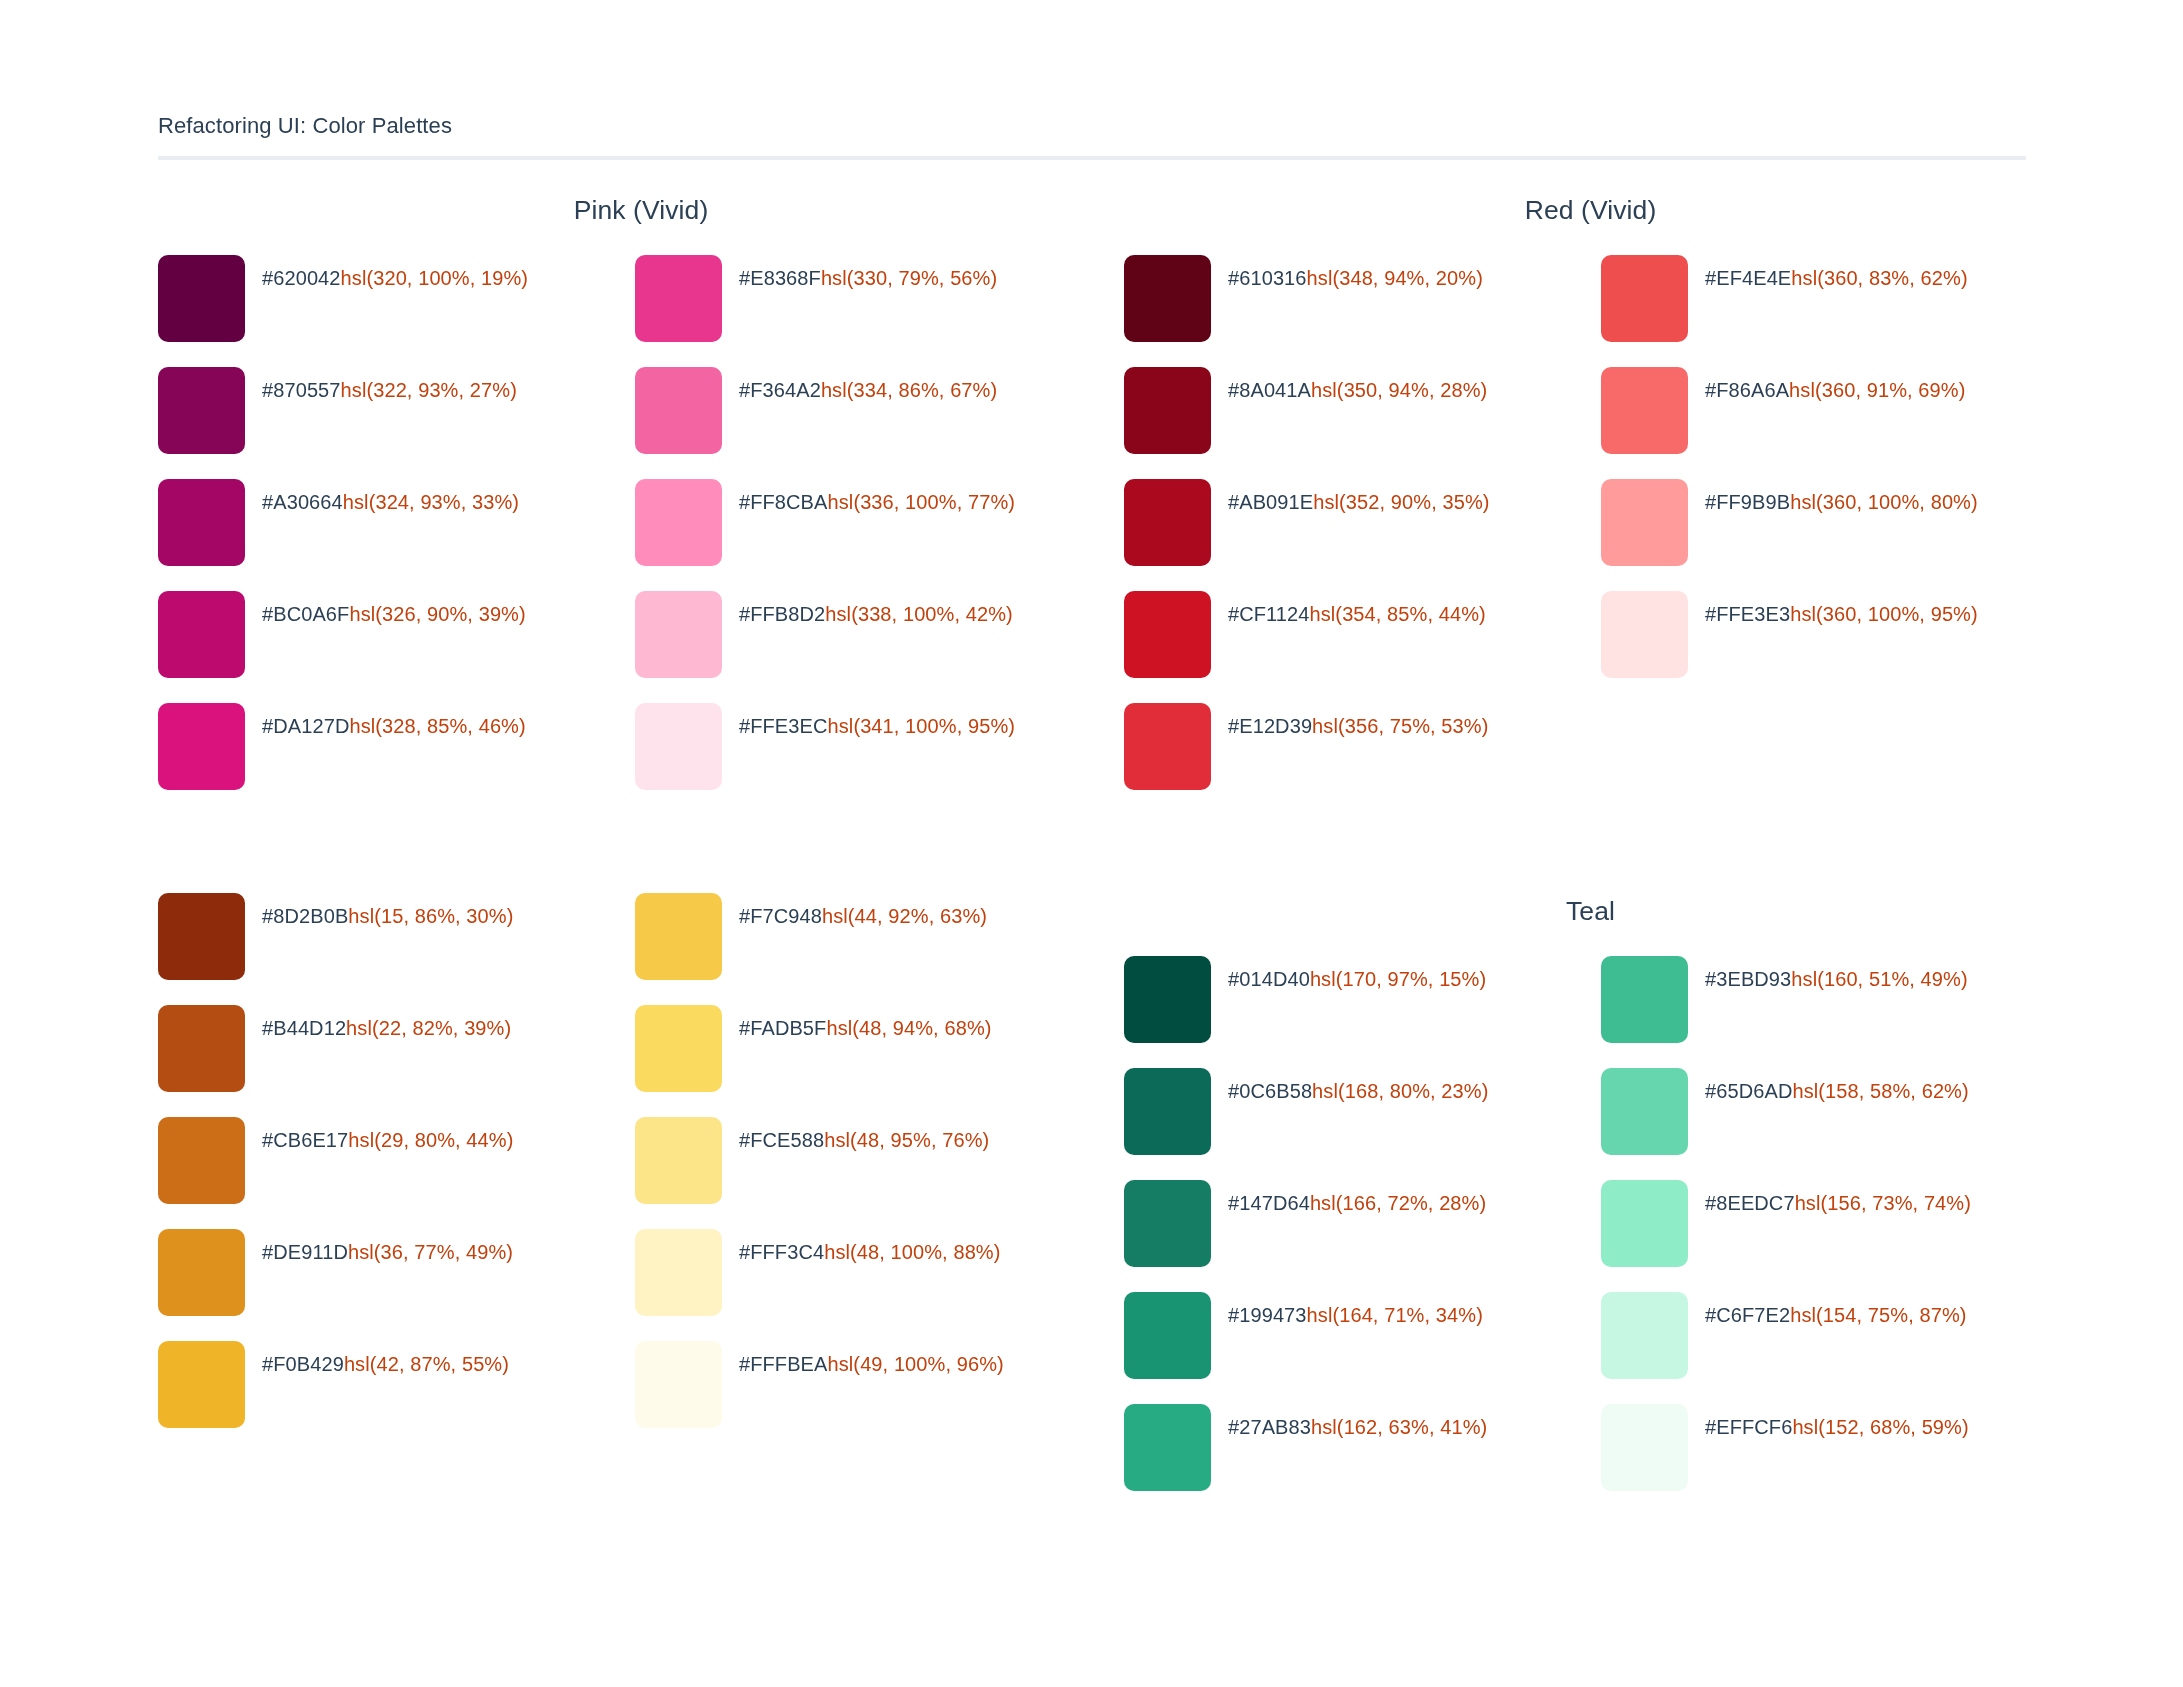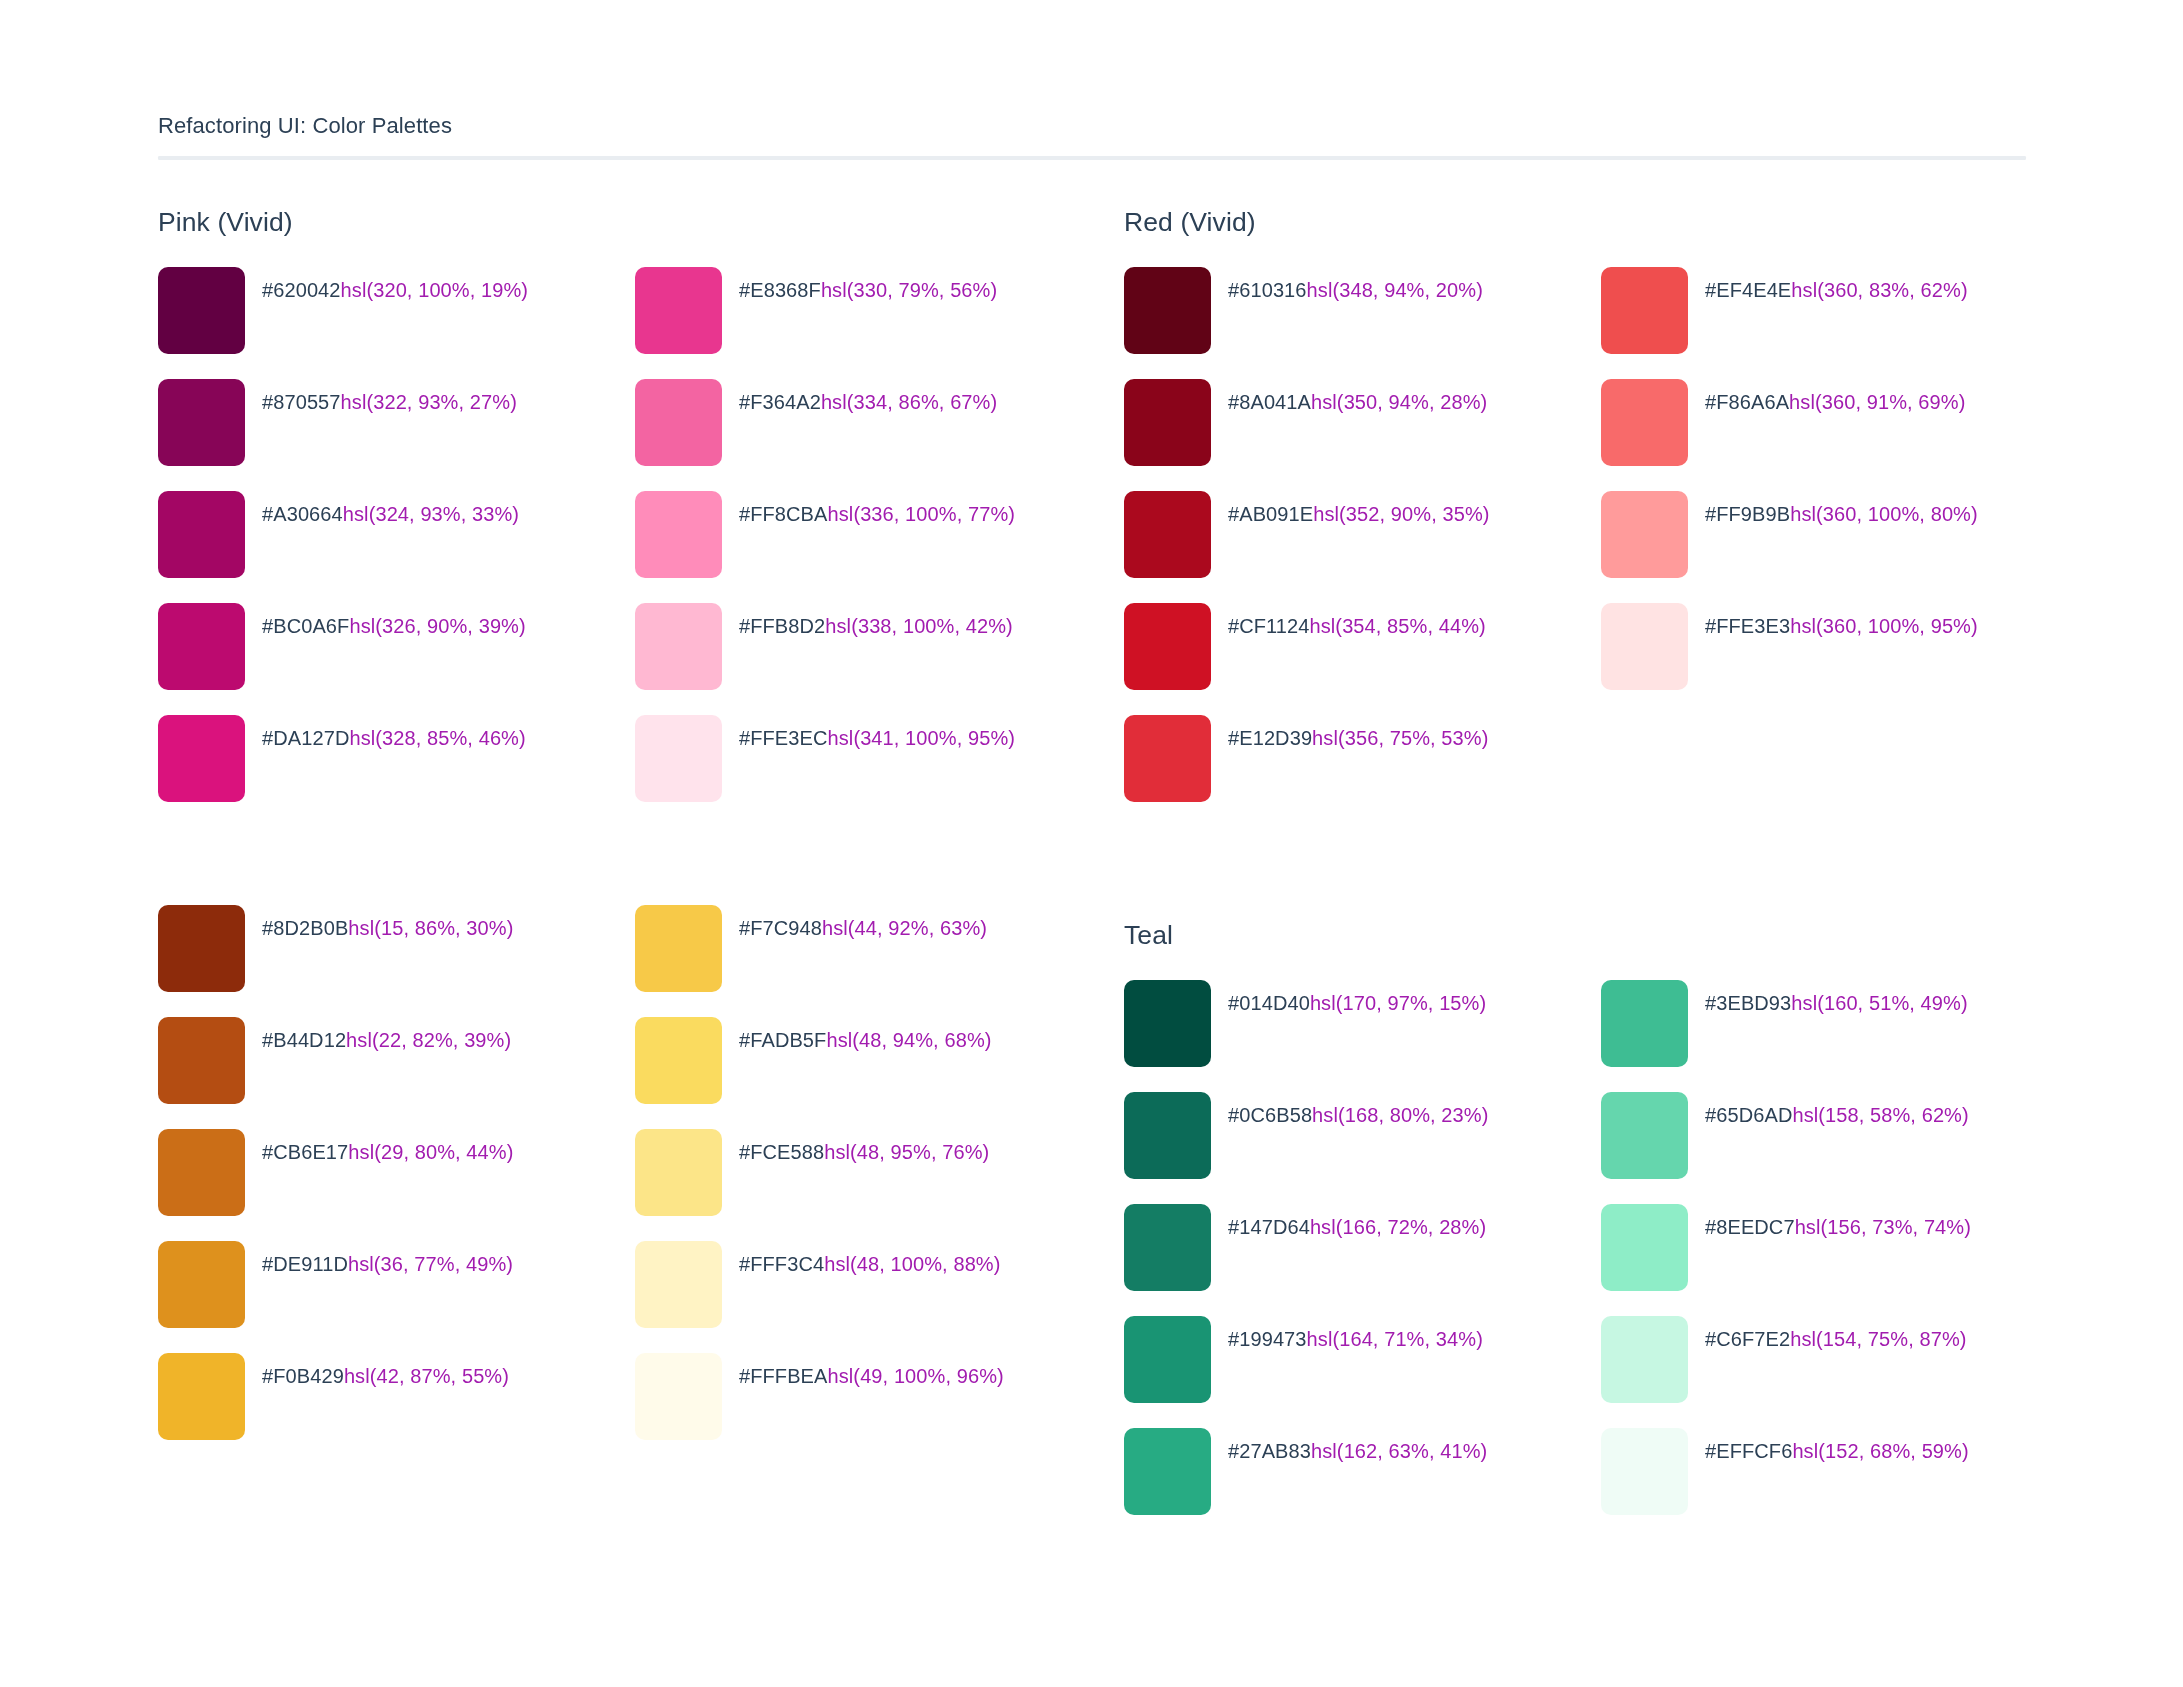--- a/index.html
+++ b/index.html
@@ -63,23 +63,24 @@
 
   .palette-section {
     position: relative;
   }
 
   .palette-title {
     font-size: 26.5px;
     font-weight: 400;
     color: #2c4055;
     letter-spacing: 0.1px;
-    margin: 16px 0 30px 0;
+    margin: 4px 0 30px 0;
     line-height: 1.1;
     white-space: nowrap;
+    text-align: center;
   }
 
   .swatch-columns {
     display: grid;
     grid-template-columns: 477px 463px;
     column-gap: 0px;
   }
 
   .swatch-col {
     display: block;
@@ -110,21 +111,21 @@
     font-size: 20px;
     line-height: 29px;
     color: #2c4055;
     letter-spacing: 0.1px;
     white-space: nowrap;
   }
 
   .swatch-hsl {
     font-size: 20px;
     line-height: 29px;
-    color: #a21caf;
+    color: #c2410c;
     letter-spacing: 0.1px;
     white-space: nowrap;
   }
 </style>
 </head>
 <body>
 
 <div class="page">
 
   <div class="doc-header">

